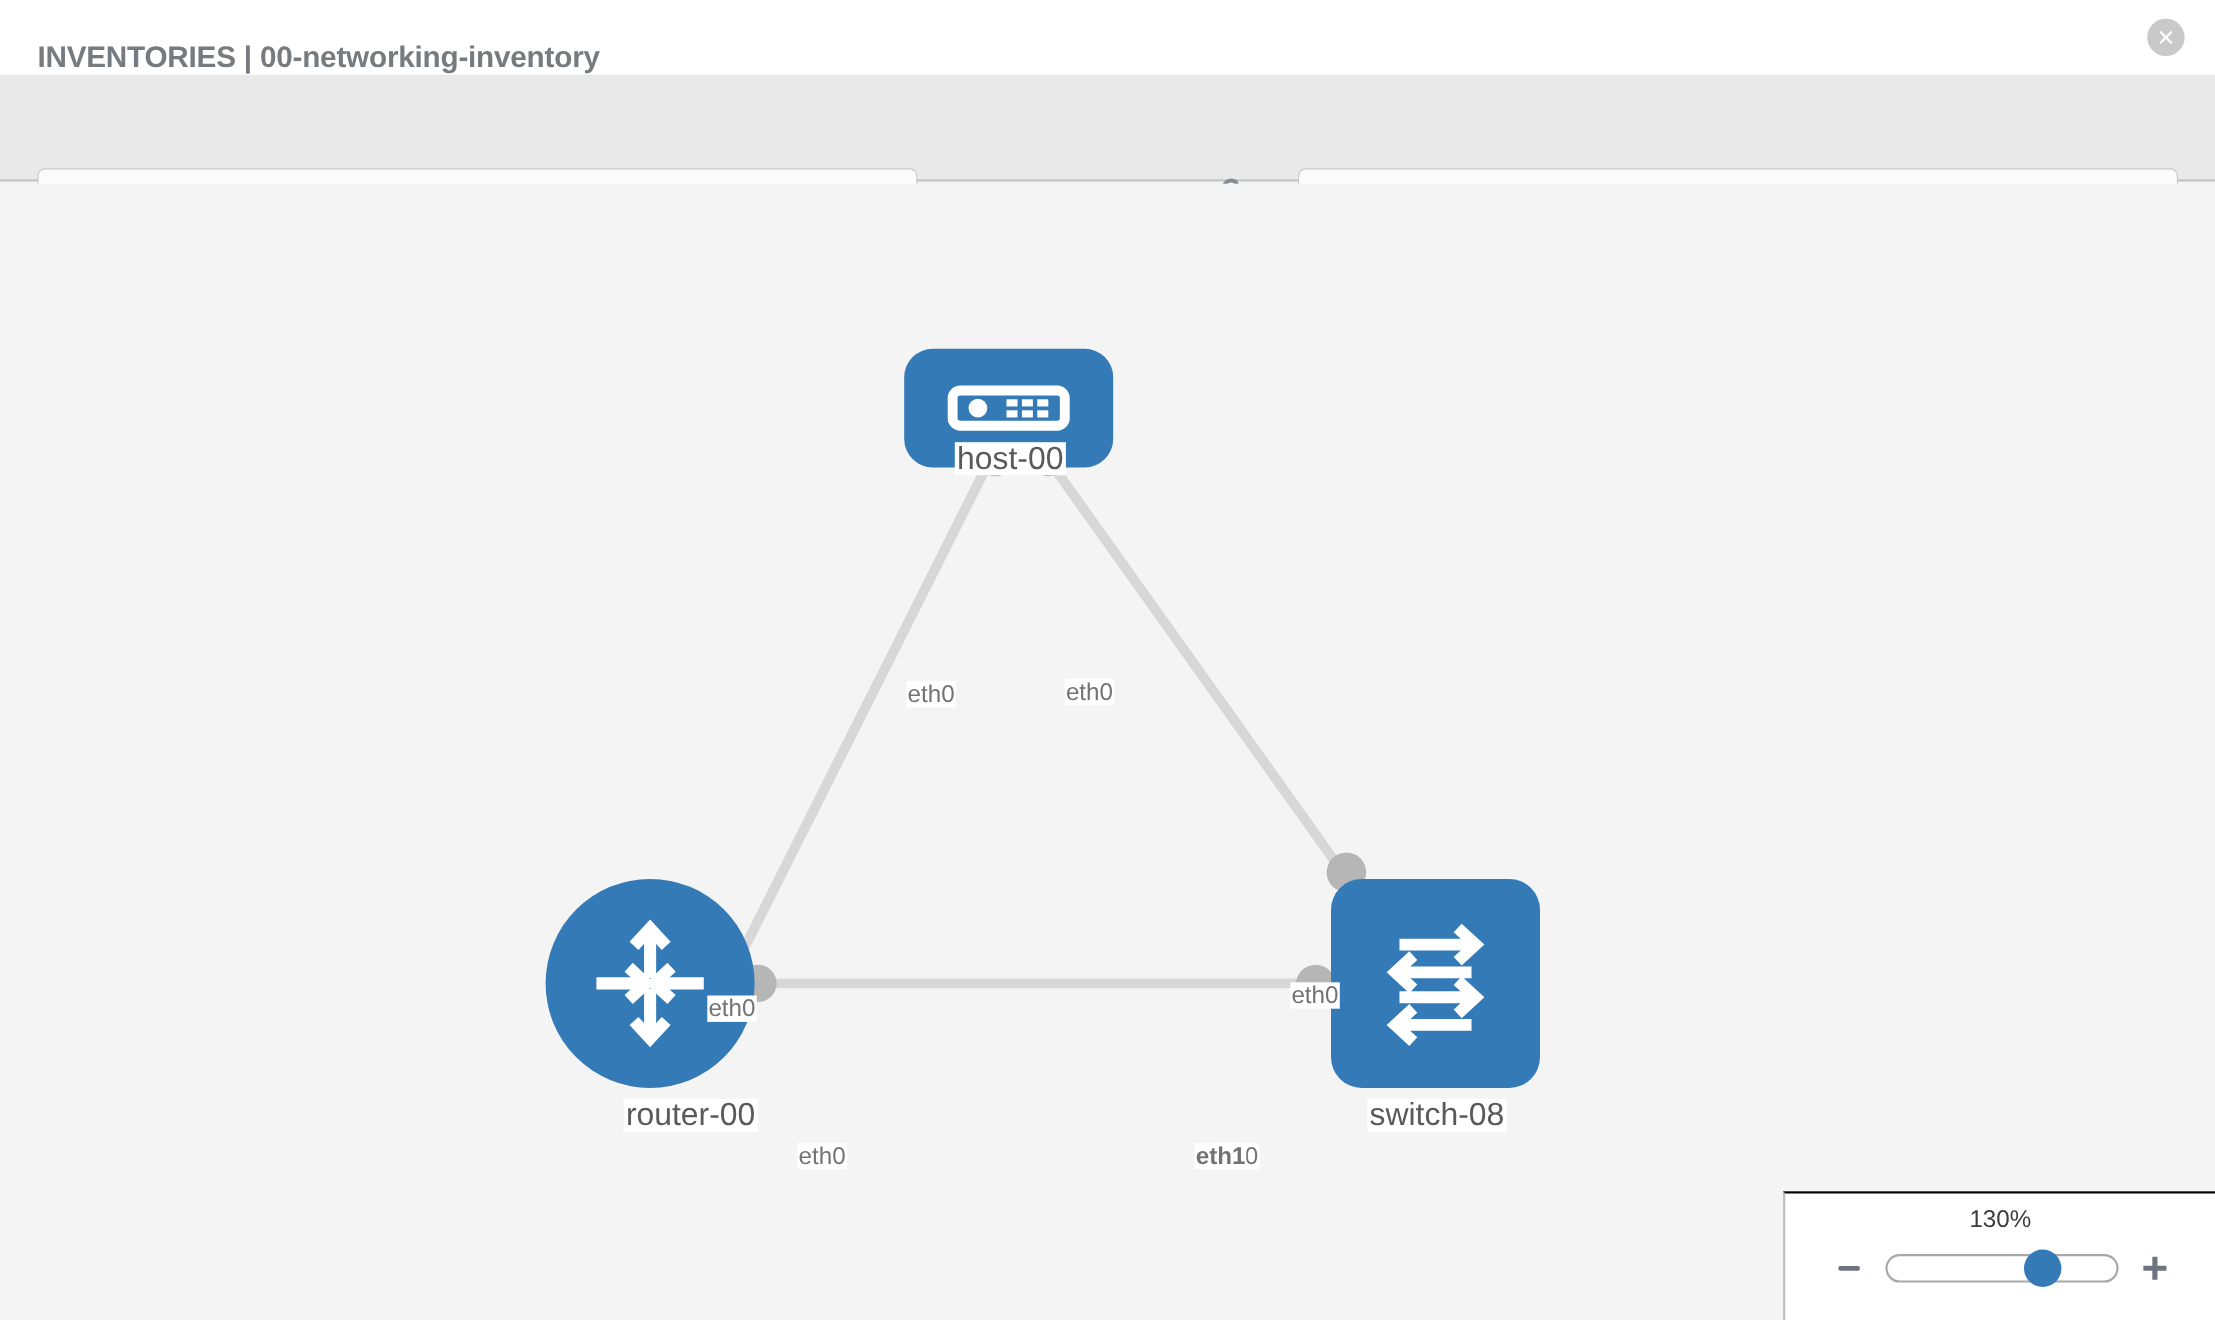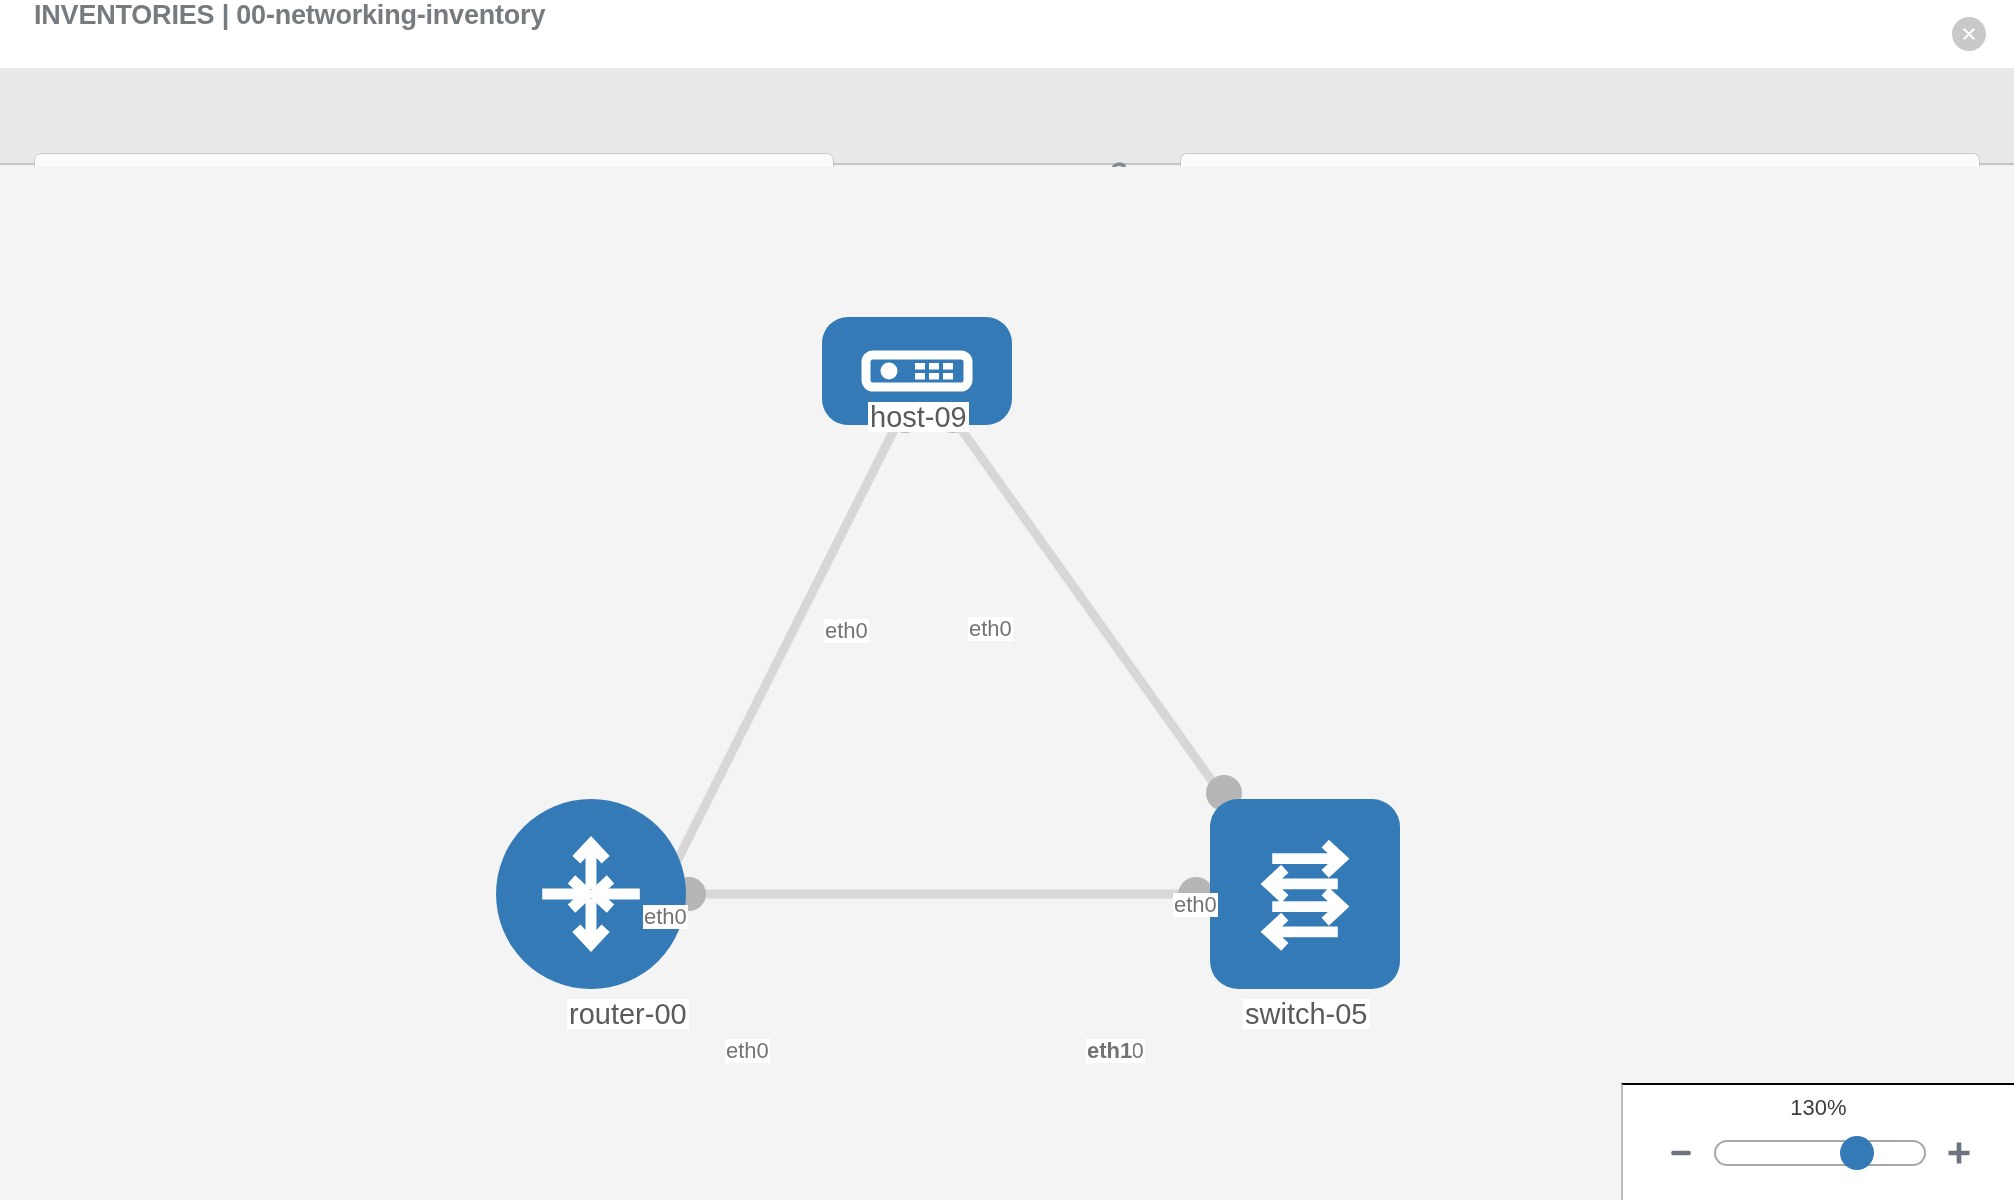--- a/index.html
+++ b/index.html
@@ -10,21 +10,21 @@
     font-family: "Liberation Sans", sans-serif;
     overflow: hidden;
   }
   #app { position: relative; width: 2014px; height: 1200px; }
 
   
   .header {
     position: absolute; left: 0; top: 0;
     width: 2014px; height: 68px;
     background: #ffffff;
-    display: flex; align-items: flex-start;
+    display: flex; align-items: flex-end;
   }
   .header-title {
     margin-left: 34px;
     font-size: 27px;
     font-weight: bold;
     color: #767b7f;
     letter-spacing: -0.2px;
     white-space: nowrap;
   }
   .close-btn {
@@ -301,23 +301,23 @@
           <line x1="76" y1="42" x2="22" y2="42"></line>
           <polyline points="34,30 21,42 34,54"></polyline>
           <line x1="24" y1="60" x2="78" y2="60"></line>
           <polyline points="66,48 79,60 66,72"></polyline>
           <line x1="76" y1="80" x2="22" y2="80"></line>
           <polyline points="34,68 21,80 34,92"></polyline>
         </g>
       </svg>
     </div>
 
-    <div class="node-label" id="label-host">host-09</div>
+    <div class="node-label" id="label-host">host-00</div>
     <div class="node-label" id="label-router">router-00</div>
-    <div class="node-label" id="label-switch">switch-05</div>
+    <div class="node-label" id="label-switch">switch-08</div>
 
     <div class="iface-label" id="iface-host-left">eth0</div>
     <div class="iface-label" id="iface-host-right">eth0</div>
     <div class="iface-label" id="iface-router-up">eth0</div>
     <div class="iface-label" id="iface-switch-up">eth0</div>
     <div class="iface-label" id="iface-router-right">eth0</div>
     <div class="iface-label" id="iface-switch-a">eth0</div>
     <div class="iface-label" id="iface-switch-b">eth1</div>
 
   </div>

